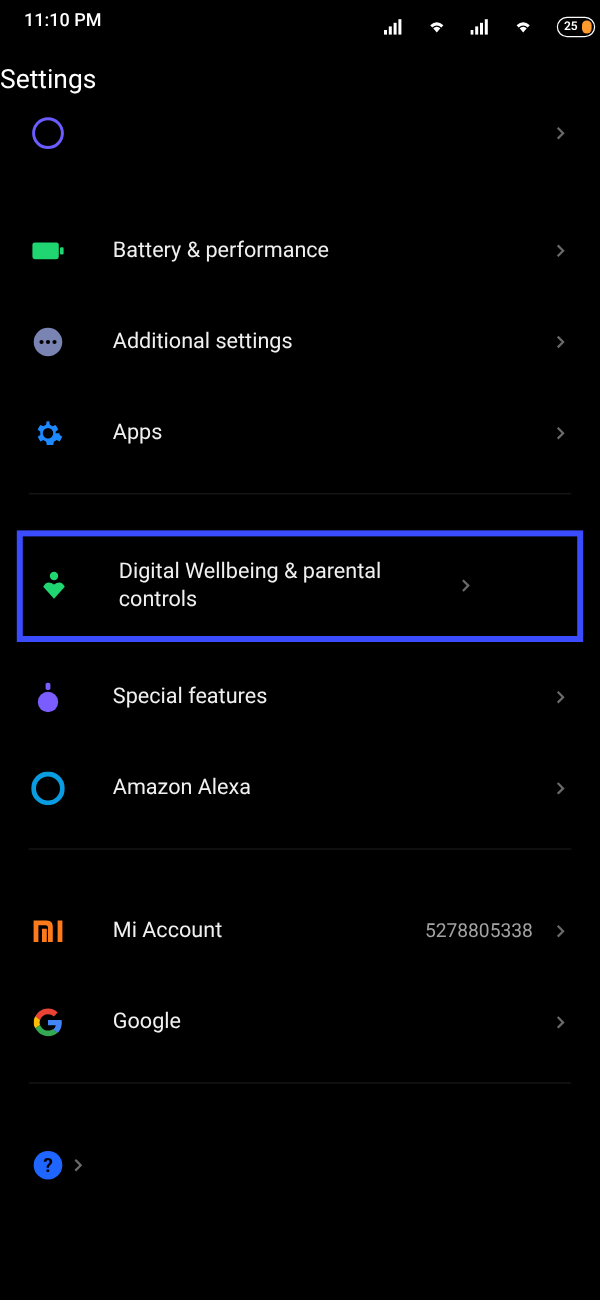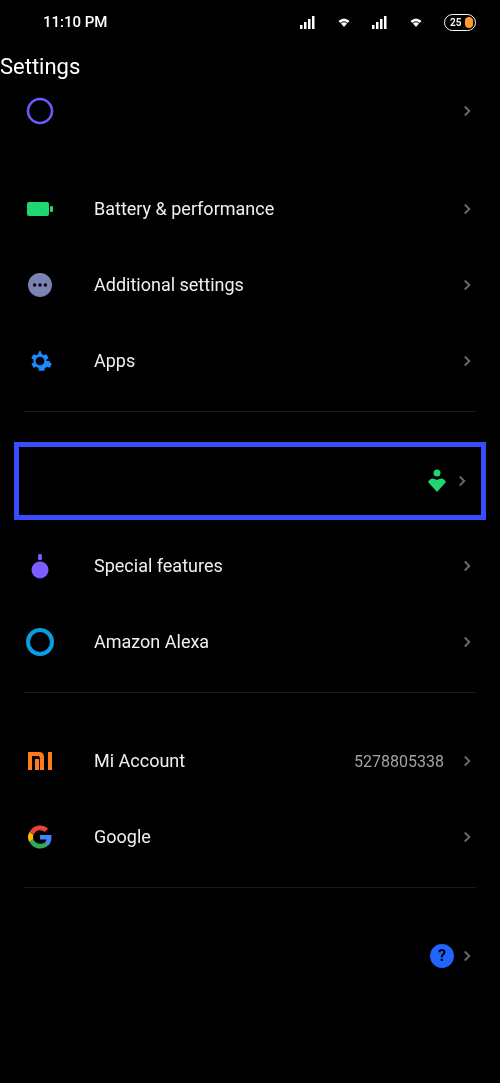--- a/index.html
+++ b/index.html
@@ -7,43 +7,40 @@
       width: 500px;
       height: 1083px;
       background: #000;
       color: #fff;
       font-family: -apple-system, BlinkMacSystemFont, "Segoe UI", Roboto, sans-serif;
       overflow: hidden;
     }
     .status-bar {
       display: flex;
       justify-content: space-between;
-      align-items: center;
-      padding: 8px 24px 4px 20px;
+      padding: 8px 4px 4px 20px;
       height: 40px;
       font-size: 15px;
       font-weight: 500;
-      margin-left: 23px;
     }
     .status-icons { display: flex; align-items: center; gap: 20px; }
     .status-icons svg { display: block; }
     .header {
       text-align: left;
       padding: 14px 0 22px 0;
       font-size: 22px;
       font-weight: 400;
     }
     .list { }
     .row {
       display: flex;
       align-items: center;
       padding: 20px 24px;
       min-height: 76px;
       position: relative;
-      justify-content: flex-end;
     }
     .row.partial-top {
       padding-top: 0;
       min-height: 30px;
       margin-top: -6px;
     }
     .icon-wrap {
       width: 32px;
       height: 32px;
       display: flex;
@@ -205,20 +202,21 @@
   <div style="height:18px;"></div>
 
   <div class="highlight">
     <div class="row">
       <div class="icon-wrap">
         <svg width="24" height="26" viewBox="0 0 24 26" fill="#1fd671">
             <circle cx="12" cy="5" r="3.5"></circle>
             <path d="M12 24 L3 14 Q6 8 12 12 Q18 8 21 14 Z"></path>
           </svg>
       </div>
+      <div class="label" style="max-width:280px;">Digital Wellbeing &amp; parental controls</div>
       <svg class="chevron" viewBox="0 0 24 24" fill="none" stroke="currentColor" stroke-width="2.5">
           <polyline points="9 6 15 12 9 18"></polyline>
         </svg>
     </div>
   </div>
 
   <div style="height:8px;"></div>
 
   <div class="row">
     <div class="icon-wrap">

